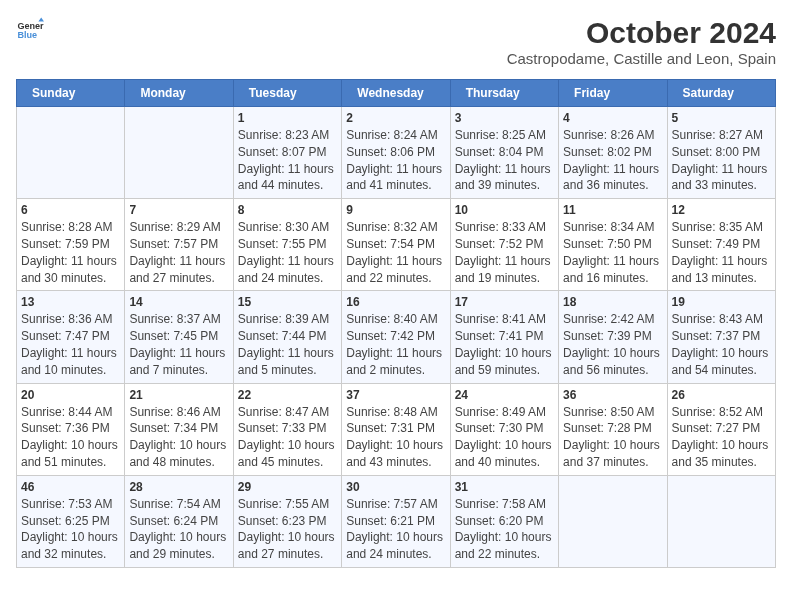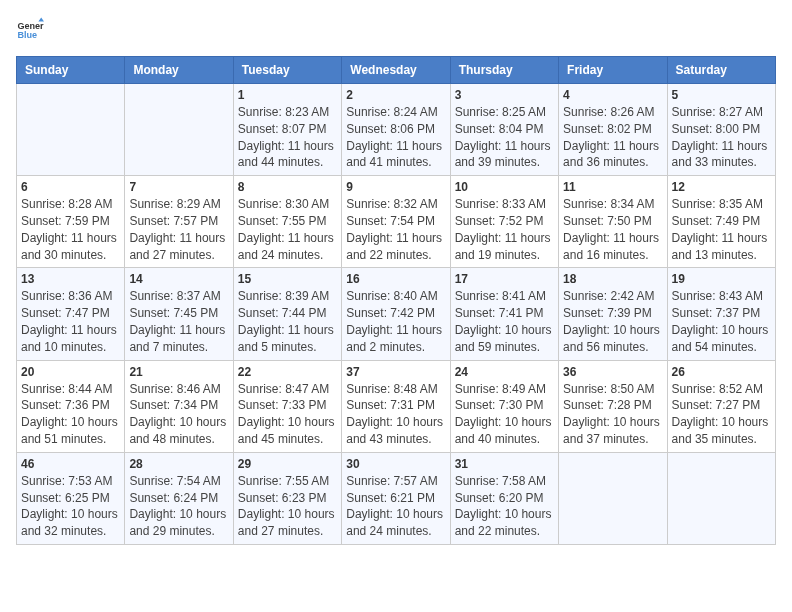--- a/index.html
+++ b/index.html
@@ -38,21 +38,21 @@
       color: #555;
     }
     table {
       width: 100%;
       border-collapse: collapse;
       font-size: 11px;
     }
     thead tr th {
       background-color: #4a7ec7;
       color: #fff;
-      padding: 6px 8px;
+      padding: 6px 15px;
       text-align: left;
       font-size: 12px;
       font-weight: bold;
       border: 1px solid #3a6ab0;
     }
     tbody tr td {
       border: 1px solid #ccc;
       padding: 4px 4px;
       vertical-align: top;
       color: #333;
@@ -81,20 +81,22 @@
 
 <div class="header-area">
   <div class="logo">
     <svg class="logo-icon" viewBox="0 0 40 40">
       <text x="2" y="18" font-size="13" font-weight="bold" fill="#333" font-family="Arial">General</text>
       <text x="2" y="32" font-size="13" font-weight="bold" fill="#4a90d9" font-family="Arial">Blue</text>
       <polygon points="32,8 40,8 36,2" fill="#4a90d9"></polygon>
     </svg>
   </div>
   <div class="title-area">
+    <div class="main-title">October 2024</div>
+    <div class="subtitle">Castropodame, Castille and Leon, Spain</div>
   </div>
 </div>
 
 <table>
   <thead>
     <tr id="days-header">
         <th>Sunday</th>
         <th>Monday</th>
         <th>Tuesday</th>
         <th>Wednesday</th>

